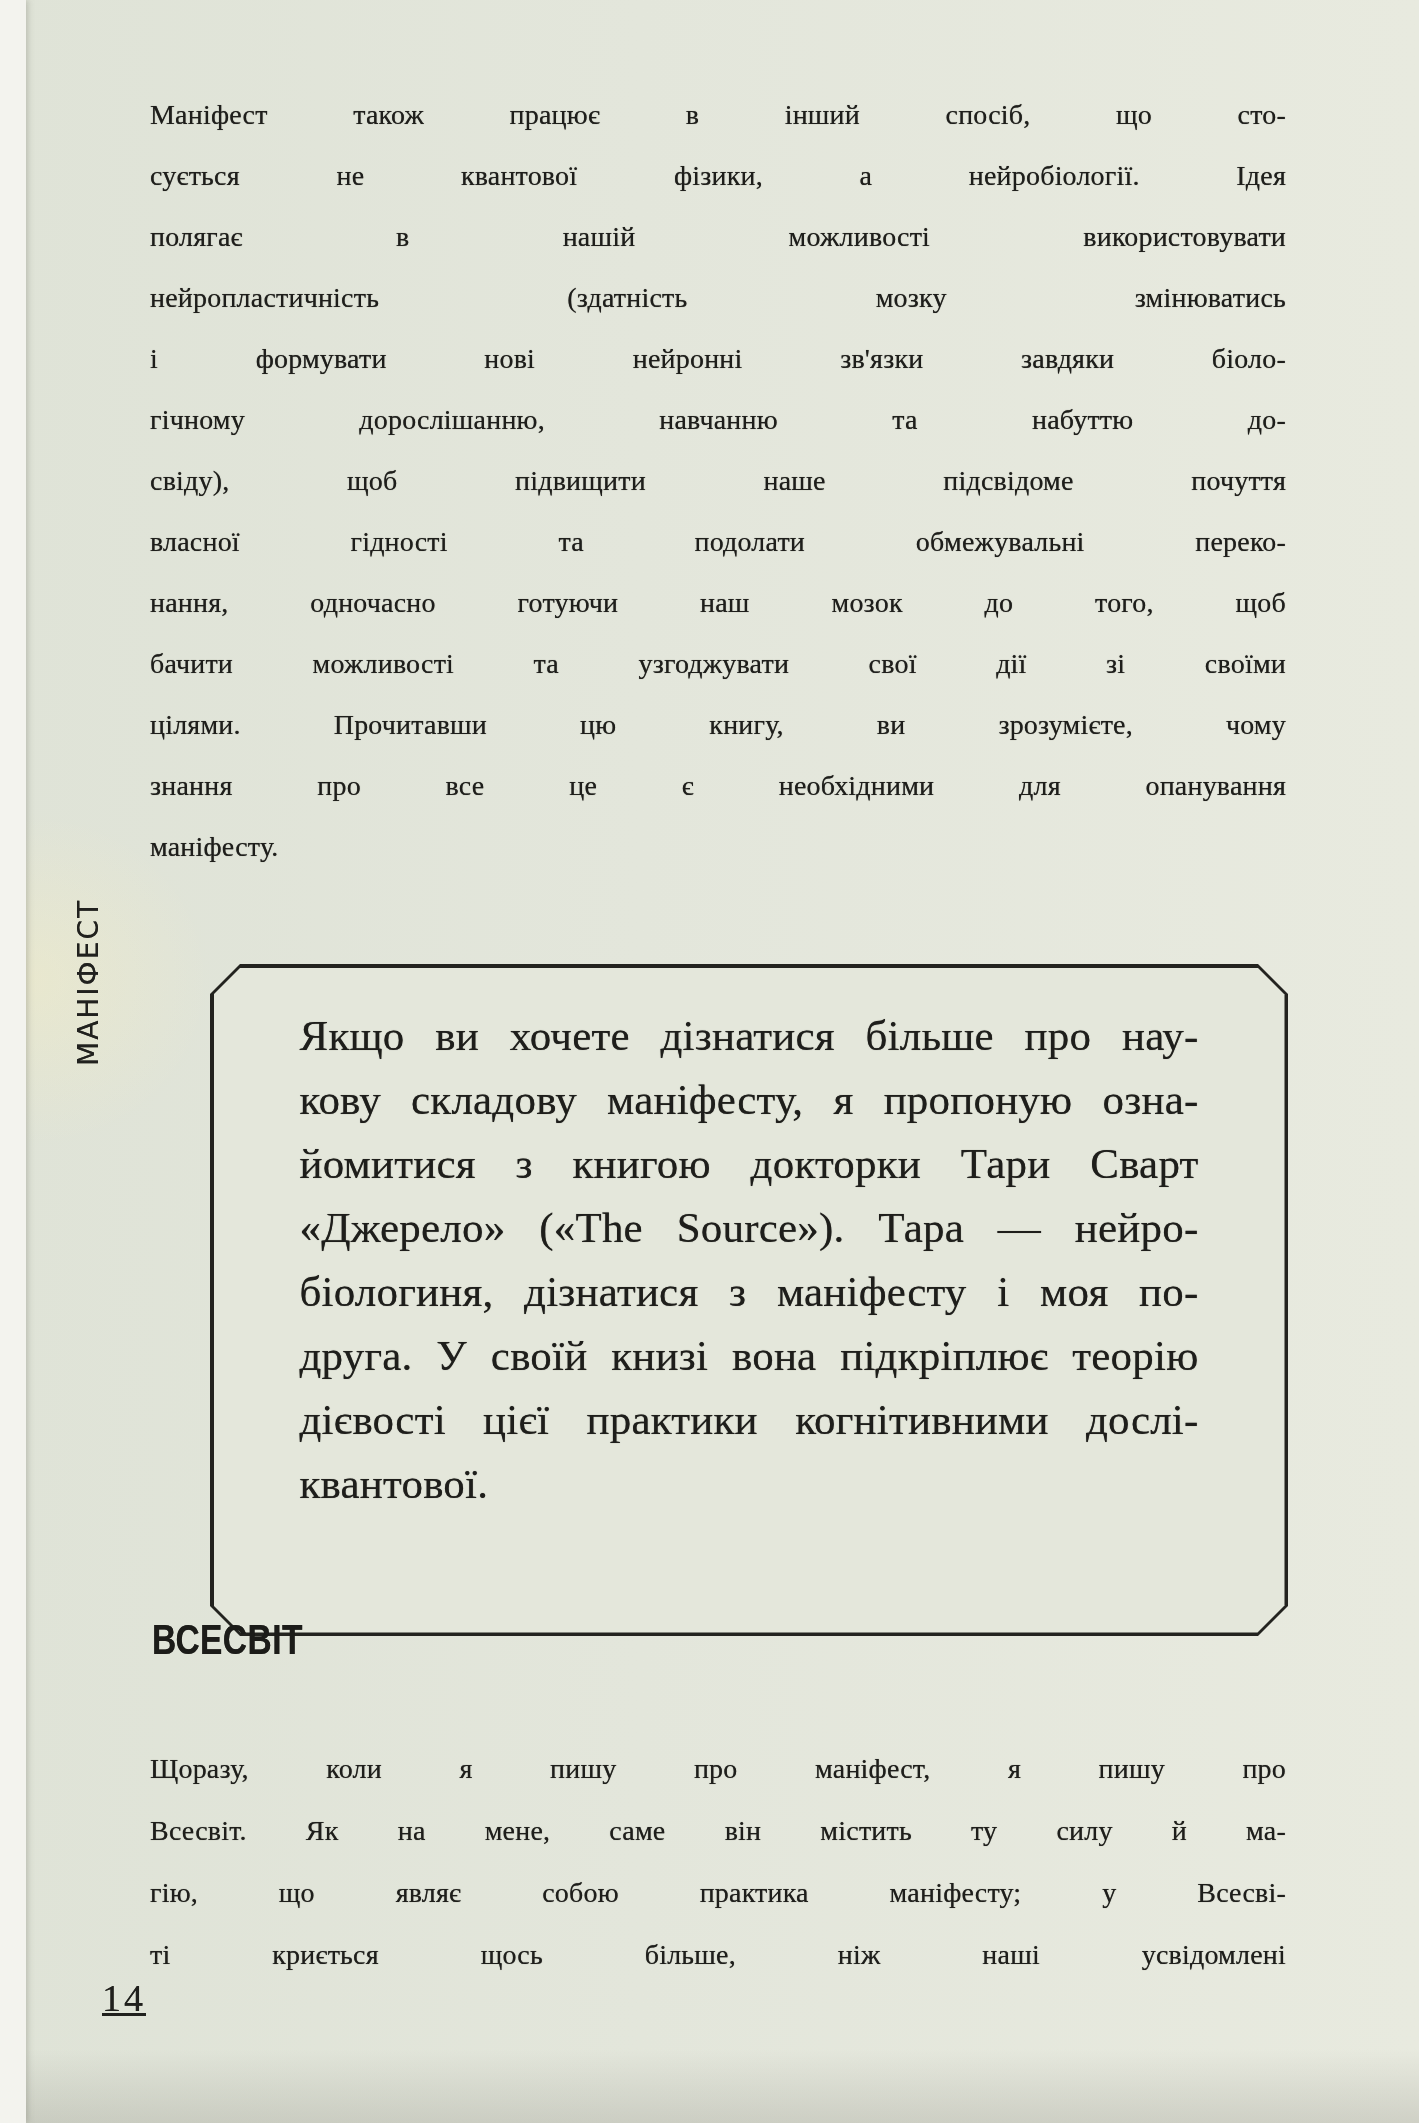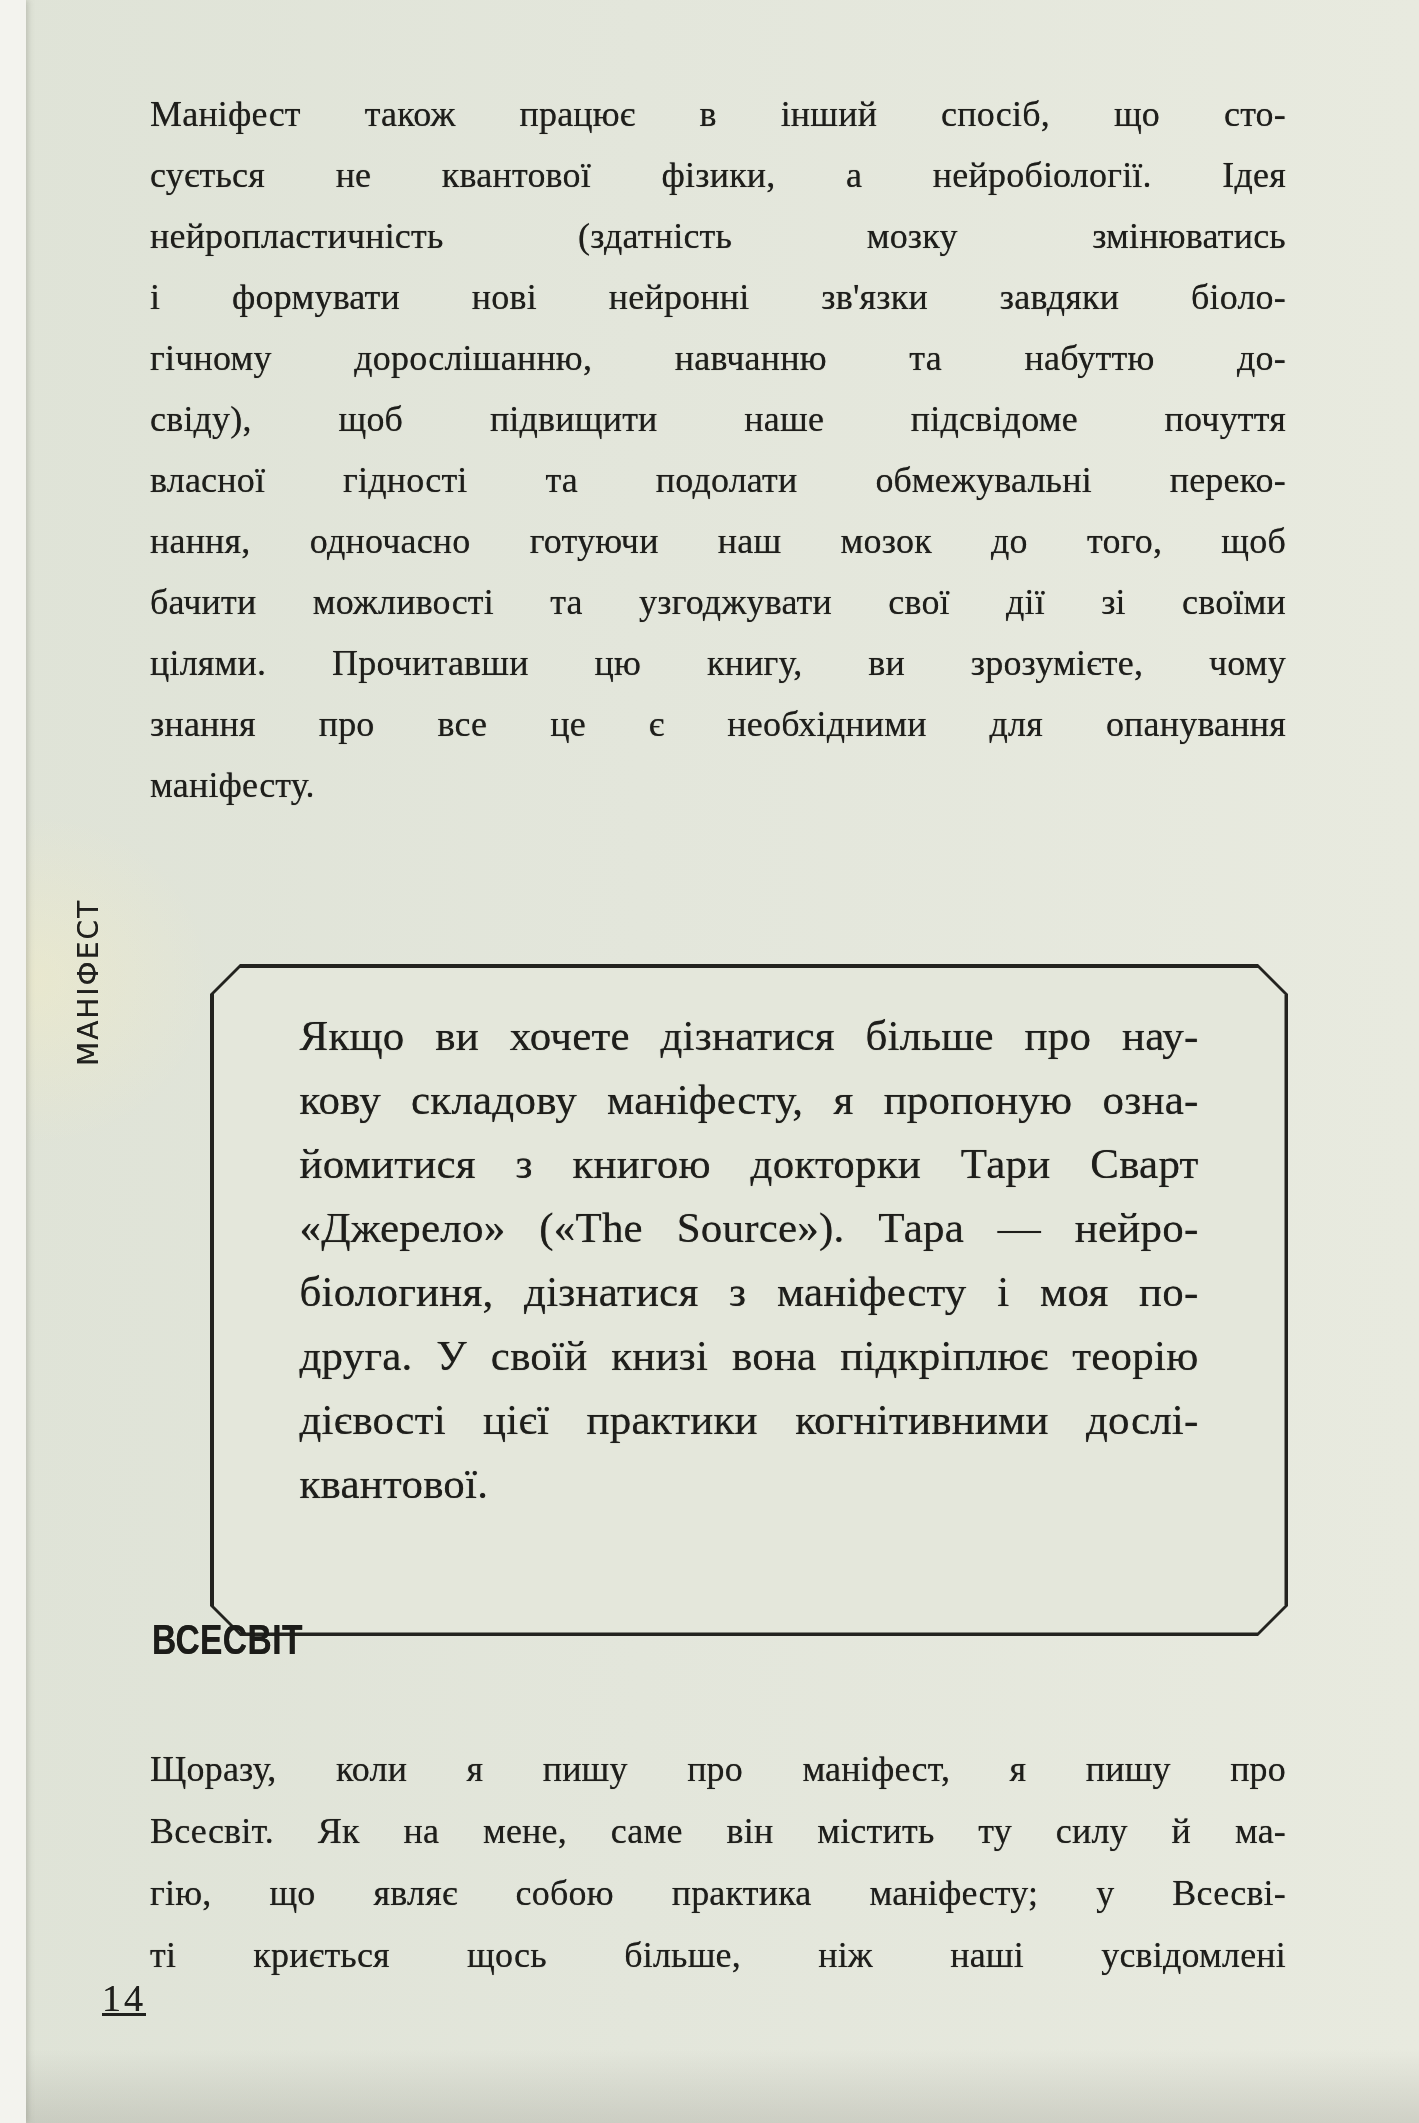--- a/index.html
+++ b/index.html
@@ -15,21 +15,21 @@
     color:#1e1e1b;
   }
   .scan-edge{
     position:absolute;left:0;top:0;width:26px;height:100%;
     background:#f3f3ee;
     box-shadow:2px 0 6px rgba(120,120,110,0.35);
   }
   .para{position:absolute;left:150px;width:1136px;}
   .jline,.lline{
     height:61px;line-height:61px;
-    font-size:36px;
+    font-size:28px;
     letter-spacing:0.2px;
     text-shadow:0 0 0.7px rgba(25,25,20,0.75);
     white-space:normal;
   }
   .jline{text-align:justify;text-align-last:justify;}
   .lline{text-align:left;}
   .p1{top:84px;}
   .p2{top:1706px;margin-top:32px;}
   .p2 .jline{height:62px;line-height:62px;}
 
@@ -88,20 +88,21 @@
 
 <div class="stage">
 
   <div class="scan-edge"></div>
 
   <div class="side-label">МАНІФЕСТ</div>
 
   <div class="para p1">
     <div class="jline">Маніфест також працює в інший спосіб, що сто-</div>
     <div class="jline">сується не квантової фізики, а нейробіології. Ідея</div>
+    <div class="jline">полягає в нашій можливості використовувати</div>
     <div class="jline">нейропластичність (здатність мозку змінюватись</div>
     <div class="jline">і формувати нові нейронні зв'язки завдяки біоло-</div>
     <div class="jline">гічному дорослішанню, навчанню та набуттю до-</div>
     <div class="jline">свіду), щоб підвищити наше підсвідоме почуття</div>
     <div class="jline">власної гідності та подолати обмежувальні переко-</div>
     <div class="jline">нання, одночасно готуючи наш мозок до того, щоб</div>
     <div class="jline">бачити можливості та узгоджувати свої дії зі своїми</div>
     <div class="jline">цілями. Прочитавши цю книгу, ви зрозумієте, чому</div>
     <div class="jline">знання про все це є необхідними для опанування</div>
     <div class="lline">маніфесту.</div>

